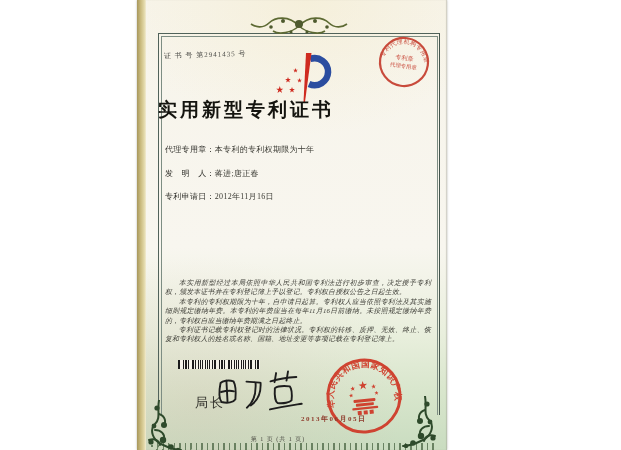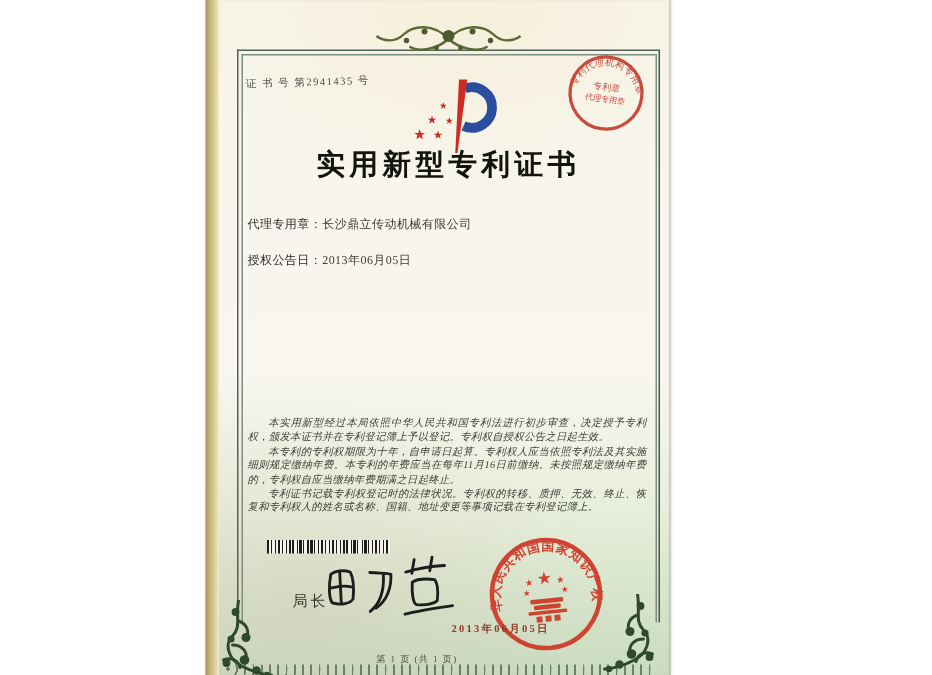--- a/index.html
+++ b/index.html
@@ -23,36 +23,36 @@
   .frame-inner { position:absolute; left:1.5px; top:1.5px; right:1.5px; bottom:0;
     border-top:1px solid #7d8d83; border-left:1px solid #7d8d83; border-right:1px solid #7d8d83; }
 
   .garland { position:absolute; left:112px; top:13px; width:100px; height:26px; }
 
   .cert-no { position:absolute; left:27px; top:50px; font-size:7px; color:#4c4c48;
     letter-spacing:1px; transform:rotate(-1.6deg); white-space:nowrap; }
 
   .logo { position:absolute; left:139px; top:50px; width:56px; height:54px; }
 
-  .title { position:absolute; left:21px; top:97px; width:282px; text-align:center;
+  .title { position:absolute; left:21px; top:97px; width:282px; 
     font-size:19px; font-weight:bold; color:#14140f; letter-spacing:3px; white-space:nowrap; }
 
   .fields { position:absolute; left:28px; top:144px; width:260px; }
   .field-row { height:23.6px; font-size:8px; color:#35352f; white-space:nowrap; letter-spacing:.3px; }
   .field-row .lab { color:#2f2f2a; }
   .field-row .val { color:#3a3a33; }
 
   .paras { position:absolute; left:28px; top:278px; width:266px; font-size:6.9px;
     line-height:9.4px; color:#3d3d36; font-style:italic; letter-spacing:.2px; text-align:justify; }
   .paras p { text-indent:2em; }
 
   .barcode { position:absolute; left:41px; top:360px; width:82px; height:9px;
     background:repeating-linear-gradient(90deg,#1c1c1c 0 1.6px,#f5f3ea 1.6px 2.6px,#1c1c1c 2.6px 3.4px,#f5f3ea 3.4px 5.4px,#1c1c1c 5.4px 6.2px,#f5f3ea 6.2px 7.2px); }
 
-  .director { position:absolute; left:58px; top:394px; font-size:10px; color:#33332d; letter-spacing:2px; }
+  .director { position:absolute; left:58px; top:394px; font-size:13px; color:#33332d; letter-spacing:2px; }
   .signature { position:absolute; left:76px; top:369px; width:92px; height:44px; transform:rotate(-3deg); }
 
   
   .seal { position:absolute; left:188px; top:357px; width:78px; height:78px; z-index:2; transform:rotate(-6deg); opacity:.94; }
   .seal-date { position:absolute; left:164px; top:414px; width:100px; z-index:3; font-size:7px;
     color:#8e3a2b; letter-spacing:1.5px; white-space:nowrap; font-weight:bold; }
 
   
   .agency-seal { position:absolute; left:240px; top:35px; width:54px; height:54px; transform:rotate(8deg); opacity:.9; }
 
@@ -111,24 +111,27 @@
         <use href="#star" x="13" y="37" width="6" height="6"></use>
         <use href="#star" x="17" y="18" width="5" height="5"></use>
         <use href="#star" x="21" y="28" width="5" height="5"></use>
       </g>
     </svg>
 
     <div class="title">实用新型专利证书</div>
 
     <div class="fields">
       <div class="field-row">
-        <span class="lab">代理专用章：</span><span class="val">长沙鼎立传动机械有限公司</span>
+        <span class="lab">代理专用章：</span><span class="val">本专利的专利权期限为十年</span>
       </div>
       <div class="field-row">
-        <span class="lab">授权公告日：</span><span class="val">2013年06月05日</span>
+        <span class="lab">发　明　人：</span><span class="val">蒋进;唐正春</span>
+      </div>
+      <div class="field-row">
+        <span class="lab">专利申请日：</span><span class="val">2012年11月16日</span>
       </div>
     </div>
 
     <div class="paras">
       <p>本实用新型经过本局依照中华人民共和国专利法进行初步审查，决定授予专利权，颁发本证书并在专利登记簿上予以登记。专利权自授权公告之日起生效。</p>
       <p>本专利的专利权期限为十年，自申请日起算。专利权人应当依照专利法及其实施细则规定缴纳年费。本专利的年费应当在每年11月16日前缴纳。未按照规定缴纳年费的，专利权自应当缴纳年费期满之日起终止。</p>
       <p>专利证书记载专利权登记时的法律状况。专利权的转移、质押、无效、终止、恢复和专利权人的姓名或名称、国籍、地址变更等事项记载在专利登记簿上。</p>
     </div>
 
     <div class="barcode"></div>

